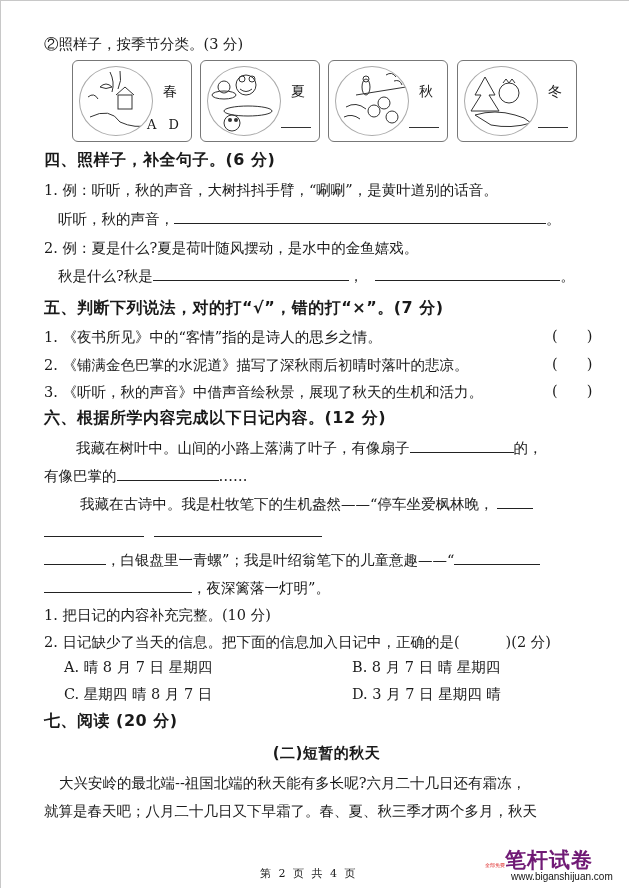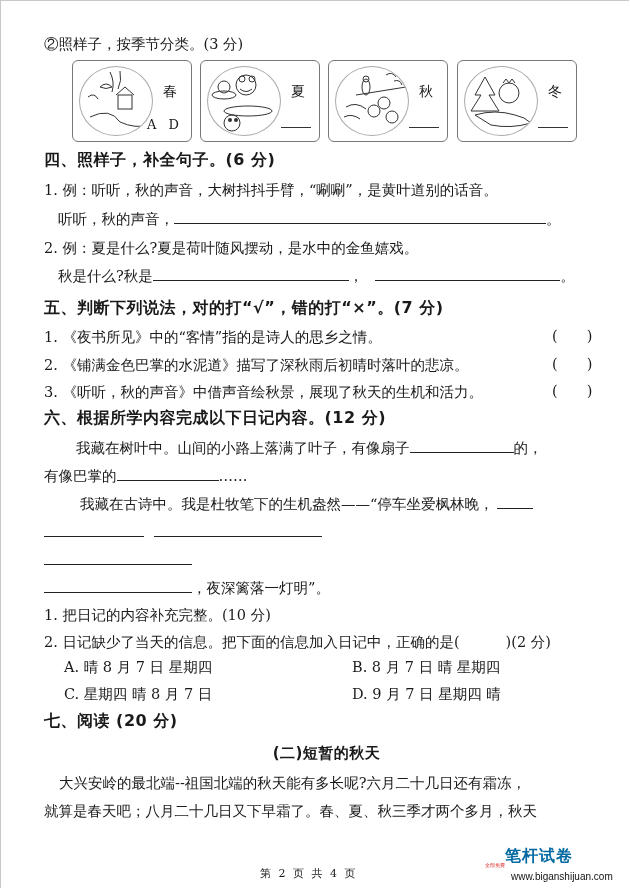--- a/index.html
+++ b/index.html
@@ -12,21 +12,21 @@
   .heading { font-family:"DejaVu Sans","Liberation Sans",sans-serif; font-size:16px; font-weight:bold; letter-spacing:0.5px; }
   .blank { display:inline-block; border-bottom:1px solid #222; height:14px; vertical-align:baseline; }
   .paren { position:absolute; font-size:14.5px; }
   .card { position:absolute; top:60px; width:118px; height:80px; border:1px solid #777; border-radius:6px; background:#fff; }
   .oval { position:absolute; left:6px; top:5px; width:72px; height:68px; border:1px solid #aaa; border-radius:50%; overflow:hidden; }
   .oval svg { width:100%; height:100%; }
   .season { position:absolute; right:14px; top:22px; font-size:14px; }
   .ans { position:absolute; right:8px; top:56px; font-size:13px; letter-spacing:4px; }
   .ansline { position:absolute; right:8px; top:66px; width:30px; border-bottom:1px solid #333; }
   .footer { position:absolute; top:866px; left:260px; font-size:11px; letter-spacing:2px; }
-  .wm-title { position:absolute; left:505px; top:846px; font-family:"DejaVu Sans","Liberation Sans",sans-serif; font-size:16px; font-weight:bold; color:#0369a1; letter-spacing:1px; }
+  .wm-title { position:absolute; left:505px; top:846px; font-family:"DejaVu Sans","Liberation Sans",sans-serif; font-size:21px; font-weight:bold; color:#701a75; letter-spacing:1px; }
   .wm-url { position:absolute; left:483px; top:871px; font-family:Liberation Sans, sans-serif; font-size:10px; color:#111;margin-left:28px; }
   .wm-small { position:absolute; left:485px; top:862px; font-size:5px; color:#d22; font-family:"DejaVu Sans",sans-serif; }
   .center { text-align:center;padding-left:23px; }
 </style>
 </head>
 <body>
 
 <div class="frame"></div>
 
 <div class="line" style="left:44px;top:34px;">②照样子，按季节分类。(3 分)</div>
@@ -120,33 +120,33 @@
 <div class="line" style="left:44px;top:466px;">
   <span>有像巴掌的</span><span class="blank" style="width:102px;"></span><span>……</span>
 </div>
 <div class="line" style="left:80px;top:494px;">
   <span>我藏在古诗中。我是杜牧笔下的生机盎然——“停车坐爱枫林晚，</span><span class="blank" style="width:36px;margin-left:4px;"></span>
 </div>
 <div class="line" style="left:44px;top:522px;">
   <span class="blank" style="width:100px;"></span><span class="blank" style="width:168px;margin-left:10px;"></span>
 </div>
 <div class="line" style="left:44px;top:550px;">
-  <span class="blank" style="width:62px;"></span><span class="blank" style="width:86px;"></span>
+  <span class="blank" style="width:62px;"></span><span>，白银盘里一青螺”；我是叶绍翁笔下的儿童意趣——“</span><span class="blank" style="width:86px;"></span>
 </div>
 <div class="line" style="left:44px;top:578px;">
   <span class="blank" style="width:148px;"></span><span>，夜深篱落一灯明”。</span>
 </div>
 <div class="line" style="left:44px;top:605px;">1. 把日记的内容补充完整。(10 分)</div>
 <div class="line" style="left:44px;top:632px;">
   <span>2. 日记缺少了当天的信息。把下面的信息加入日记中，正确的是(</span><span style="display:inline-block;width:46px;"></span><span>)(2 分)</span>
 </div>
 <div class="line" style="left:64px;top:657px;">A. 晴 8 月 7 日  星期四</div>
 <div class="line" style="left:352px;top:657px;">B. 8 月 7 日  晴  星期四</div>
 <div class="line" style="left:64px;top:684px;">C. 星期四  晴 8 月 7 日</div>
-<div class="line" style="left:352px;top:684px;">D. 9 月 7 日  星期四  晴</div>
+<div class="line" style="left:352px;top:684px;">D. 3 月 7 日  星期四  晴</div>
 
 <div class="line heading" style="left:44px;top:711px;">七、阅读 (20 分)</div>
 <div class="line heading" style="left:0;width:630px;top:743px;font-size:15px;">
     <div class="center">(二)短暂的秋天</div>
   </div>
 <div class="line" style="left:59px;top:773px;">大兴安岭的最北端--祖国北端的秋天能有多长呢?六月二十几日还有霜冻，</div>
 <div class="line" style="left:44px;top:801px;">就算是春天吧；八月二十几日又下早霜了。春、夏、秋三季才两个多月，秋天</div>
 
 <div class="footer">第 2 页 共 4 页</div>
 <div class="wm-small">全部免费</div>

